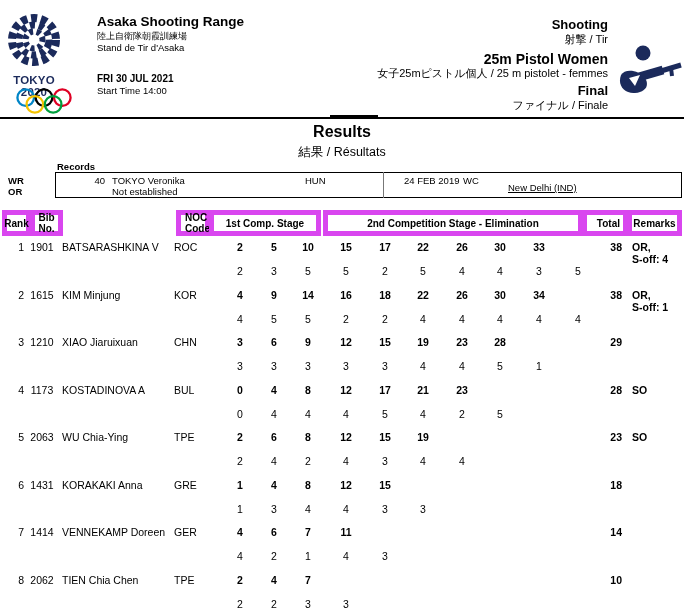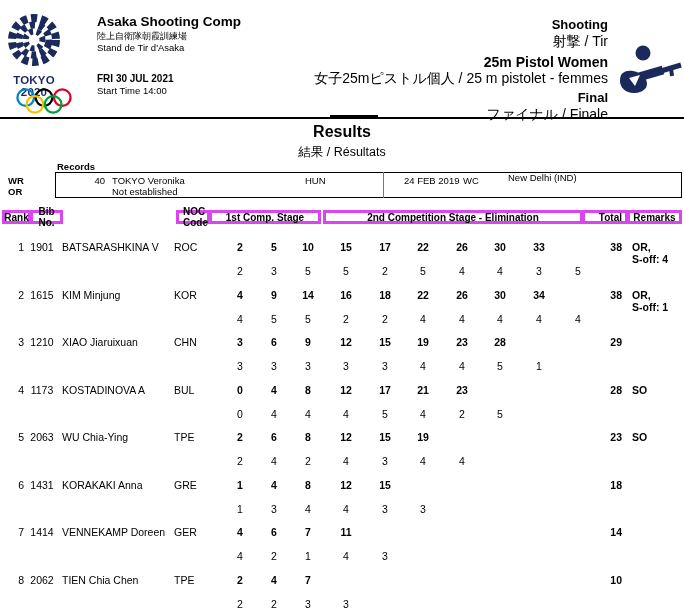--- a/index.html
+++ b/index.html
@@ -10,42 +10,42 @@
   
   .venue-block{position:absolute;left:97px;top:14px;line-height:1.15;}
   .venue-title{font-size:13.5px;font-weight:bold;}
   .venue-jp{font-size:9px;margin-top:1px;}
   .venue-fr{font-size:9.5px;margin-top:2px;}
   .date-block{position:absolute;left:97px;top:73px;line-height:1.2;}
   .date-day{font-size:10px;font-weight:bold;}
   .date-start{font-size:9.5px;}
   .event-block{position:absolute;right:76px;top:18px;text-align:right;line-height:1.15;}
   .ev-b{font-size:13px;font-weight:bold;}
-  .ev-s{font-size:14px;margin-bottom:5px;}
+  .ev-s{font-size:11px;margin-bottom:5px;}
   .ev-name{font-size:14px;font-weight:bold;}
   .logo-title{position:absolute;left:0;top:74px;width:68px;text-align:center;
               font-size:11.5px;font-weight:bold;letter-spacing:0.2px;}
   .header-rule{position:absolute;left:0;top:117px;width:684px;height:2px;background:#000;}
   .rule-notch{position:absolute;left:330px;top:115px;width:48px;height:4px;background:#000;}
 
   
   .results-title{position:absolute;left:0;top:123px;width:684px;text-align:center;
                  font-size:16px;font-weight:bold;}
   .results-sub{position:absolute;left:0;top:144px;width:684px;text-align:center;font-size:12.5px;}
 
   
   .records-label{position:absolute;left:57px;top:161px;font-size:9.5px;font-weight:bold;}
   .records-box{position:absolute;left:55px;top:172px;width:627px;height:26px;
                border:1px solid #000;box-sizing:border-box;}
   .records-div{position:absolute;left:383px;top:172px;width:1px;height:26px;background:#777;}
   .rec-cell{position:absolute;font-size:9.5px;height:12px;line-height:12px;}
   .rec-type{font-weight:bold;}
 
   
-  .hdr-cell{position:absolute;top:210px;height:14px;border:3px solid #d946ef;box-sizing:border-box;
+  .hdr-cell{position:absolute;top:210px;height:26px;border:5px solid #d946ef;box-sizing:border-box;
             display:flex;align-items:center;justify-content:center;text-align:center;
             font-size:10px;font-weight:bold;line-height:11px;white-space:pre-line;}
   .hdr-left{justify-content:flex-start;text-align:left;padding-left:4px;}
   .hdr-right{justify-content:flex-end;padding-right:3px;}
 
   
   .entry{position:absolute;left:0;width:684px;height:48px;}
   .cell{position:absolute;font-size:10.5px;height:13px;line-height:13px;}
   .l1{top:6px;} .l2{top:30px;}
   .c{text-align:center;} .r{text-align:right;} .b{font-weight:bold;}
@@ -68,21 +68,21 @@
     <g fill="none" stroke-width="2.4">
       <circle cx="11" cy="10" r="8.6" stroke="#0085C7"></circle>
       <circle cx="30" cy="10" r="8.6" stroke="#000000"></circle>
       <circle cx="49" cy="10" r="8.6" stroke="#DF0024"></circle>
       <circle cx="20.5" cy="17" r="8.6" stroke="#F4C300"></circle>
       <circle cx="39.5" cy="17" r="8.6" stroke="#009F3D"></circle>
     </g>
   </svg>
 
   <div class="venue-block">
-    <div class="venue-title">Asaka Shooting Comp</div>
+    <div class="venue-title">Asaka Shooting Range</div>
     <div class="venue-jp">陸上自衛隊朝霞訓練場</div>
     <div class="venue-fr">Stand de Tir d'Asaka</div>
   </div>
   <div class="date-block">
     <div class="date-day">FRI 30 JUL 2021</div>
     <div class="date-start">Start Time 14:00</div>
   </div>
 
   <div class="event-block">
     <div class="ev-b">Shooting</div>
@@ -113,21 +113,21 @@
   <div class="records-label">Records</div>
   <div class="records-box"></div>
   <div class="records-div"></div>
 
   <div class="rec-cell rec-type" style="left:8px;top:175px;">WR</div>
   <div class="rec-cell r" style="left:75px;top:175px;width:30px;">40</div>
   <div class="rec-cell" style="left:112px;top:175px;">TOKYO Veronika</div>
   <div class="rec-cell" style="left:305px;top:175px;">HUN</div>
   <div class="rec-cell" style="left:404px;top:175px;">24 FEB 2019</div>
   <div class="rec-cell" style="left:463px;top:175px;">WC</div>
-  <div class="rec-cell" style="left:508px;top:172px;">New Delhi (IND)</div>
+  <div class="rec-cell" style="left:508px;top:182px;text-decoration:underline;">New Delhi (IND)</div>
 
   <div class="rec-cell rec-type" style="left:8px;top:186px;">OR</div>
   <div class="rec-cell" style="left:112px;top:186px;">Not established</div>
 
   <div class="hdr-cell" style="left:2px;width:29px;">Rank</div>
   <div class="hdr-cell" style="left:30px;width:33px;">Bib
 No.</div>
   <div class="hdr-cell hdr-left" style="left:176px;width:34px;">NOC
 Code</div>
   <div class="hdr-cell" style="left:209px;width:112px;">1st Comp. Stage</div>

